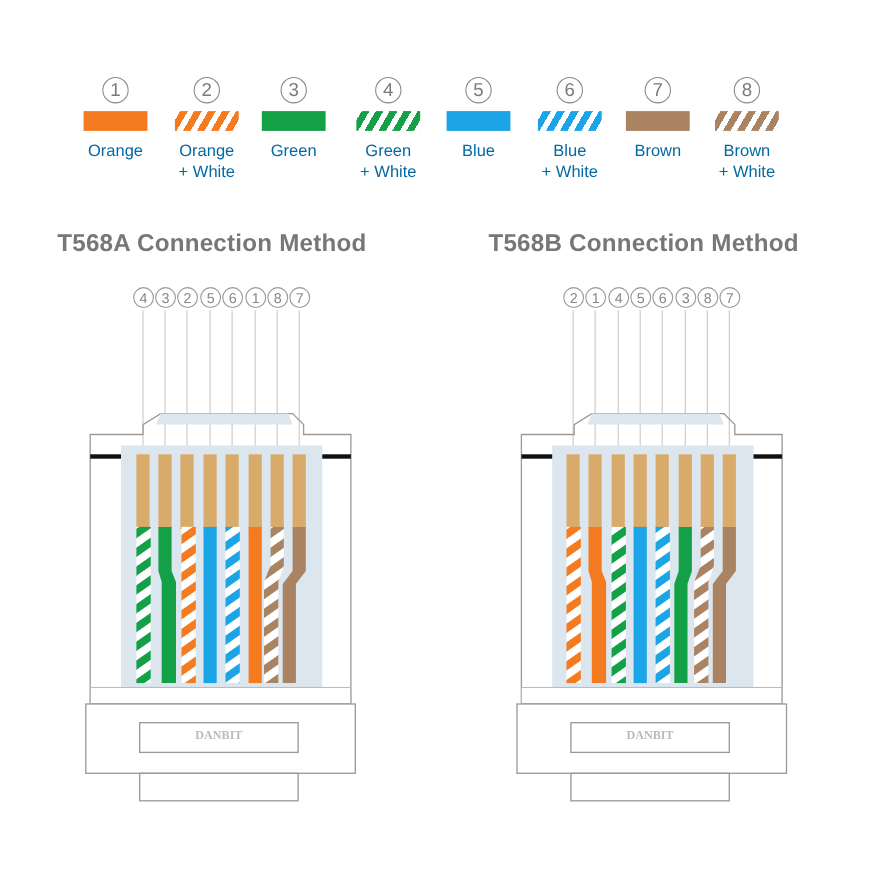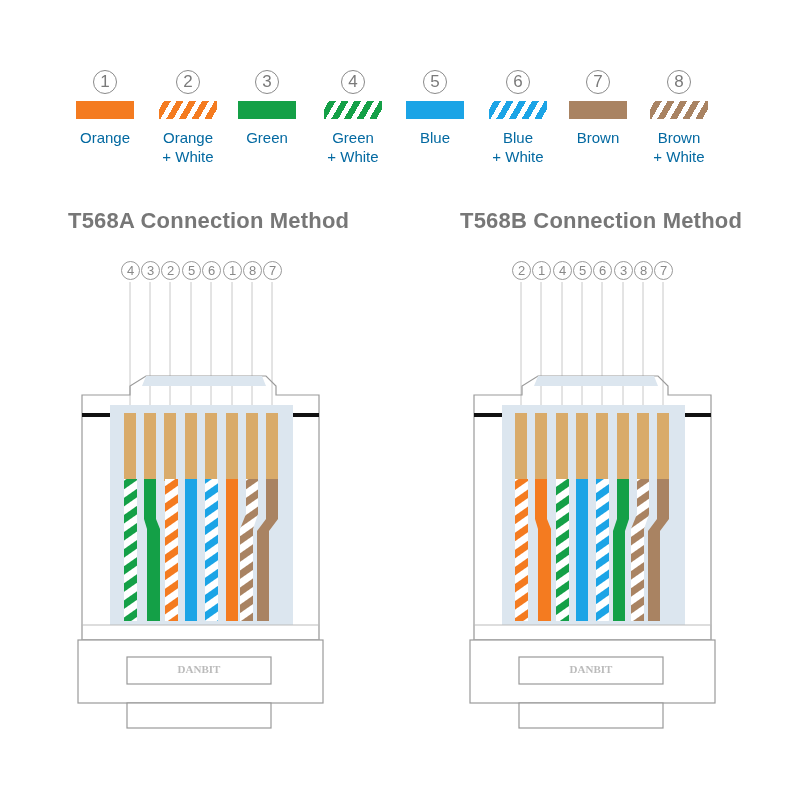--- a/index.html
+++ b/index.html
@@ -51,22 +51,22 @@
     <div class="swatch" style="background:#a98362"></div>
     <div class="legend-label"><span>Brown</span><br><span></span></div>
   </div>
   <div class="legend-item" style="left:634px">
     <span class="legend-num">8</span>
     <div class="swatch" style="background:repeating-linear-gradient(-60deg,#fff 0 5px,#a98362 5px 11px)"></div>
     <div class="legend-label"><span>Brown</span><br><span>+ White</span></div>
   </div>
 </div>
 
-<div class="title" style="left:68px">T568A Connection Method</div>
-<div class="title" style="left:460px">T568B Connection Method</div>
+<div class="title" style="left:52px">T568A Connection Method</div>
+<div class="title" style="left:444px">T568B Connection Method</div>
 
 <svg width="0" height="0" style="position:absolute">
   <defs>
     <pattern id="pOW" width="14" height="14" patternUnits="userSpaceOnUse" patternTransform="rotate(-35)">
         <rect width="14" height="14" fill="#fff"></rect>
         <rect width="14" height="7" fill="#f47b20"></rect>
       </pattern>
     <pattern id="pGW" width="14" height="14" patternUnits="userSpaceOnUse" patternTransform="rotate(-35)">
         <rect width="14" height="14" fill="#fff"></rect>
         <rect width="14" height="7" fill="#14a047"></rect>

